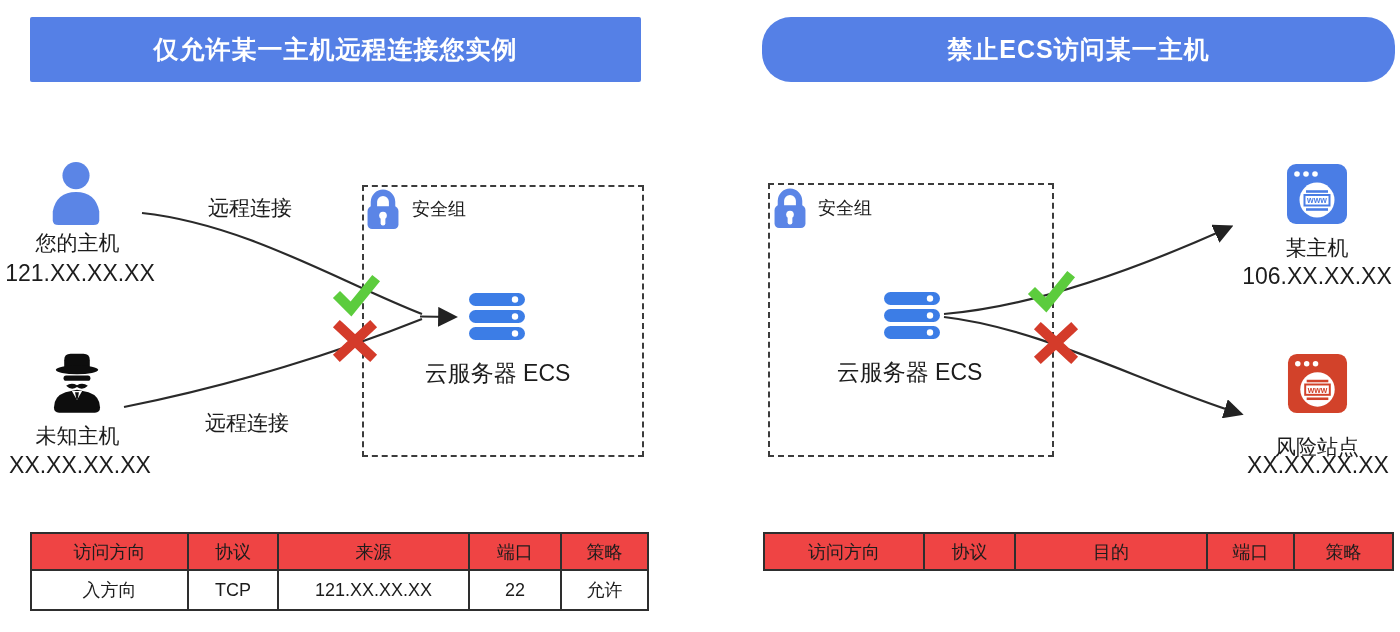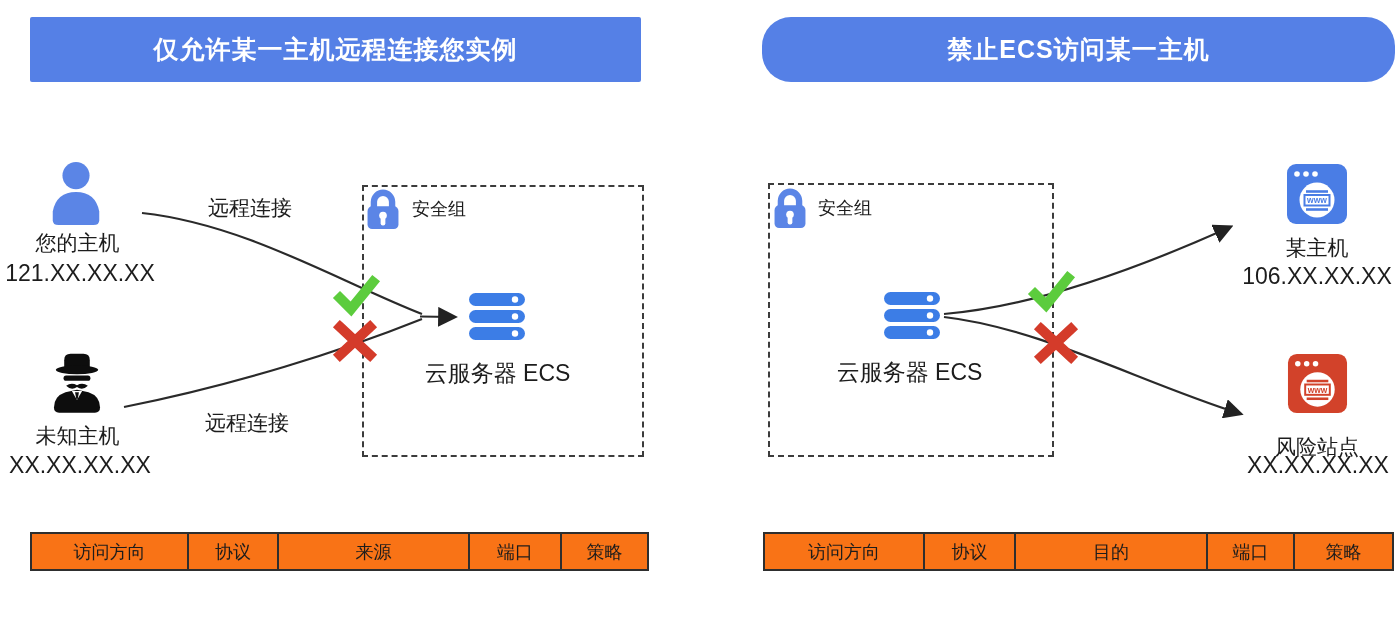--- a/index.html
+++ b/index.html
@@ -42,21 +42,21 @@
     font-size: 18px;
   }
   table.rule-table th, table.rule-table td {
     border: 2px solid #2e2e2e;
     text-align: center;
     font-weight: normal;
     padding: 0;
     white-space: nowrap;
     overflow: hidden;
   }
-  table.rule-table th { background: #f97316; height: 37px; }
+  table.rule-table th { background: #ef4444; height: 37px; }
   table.rule-table td { background: #ffffff; height: 40px; }
   svg { display: block; }
   #overlay { position: absolute; left: 0; top: 0; pointer-events: none; }
 </style>
 </head>
 <body>
 
 <div id="canvas">
 
   <div class="abs banner" style="left:30px; top:17px; width:611px; height:65px;">
@@ -120,20 +120,27 @@
         <col style="width:92px">
         <col style="width:87px">
     </colgroup>
     <tbody>
         <tr>
       <th>访问方向</th>
       <th>协议</th>
       <th>来源</th>
       <th>端口</th>
       <th>策略</th>
+    </tr>
+    <tr>
+      <td>入方向</td>
+      <td>TCP</td>
+      <td>121.XX.XX.XX</td>
+      <td>22</td>
+      <td>允许</td>
     </tr>
   </tbody>
     </table>
 
   <div class="abs banner" style="left:762px; top:17px; width:633px; height:65px;border-radius:29px;">
     <span>禁止ECS访问某一主机</span>
   </div>
 
   <div class="abs sg-box" style="left:768px; top:183px; width:286px; height:274px;"></div>
   <div class="abs" style="left:770px; top:187px;">

